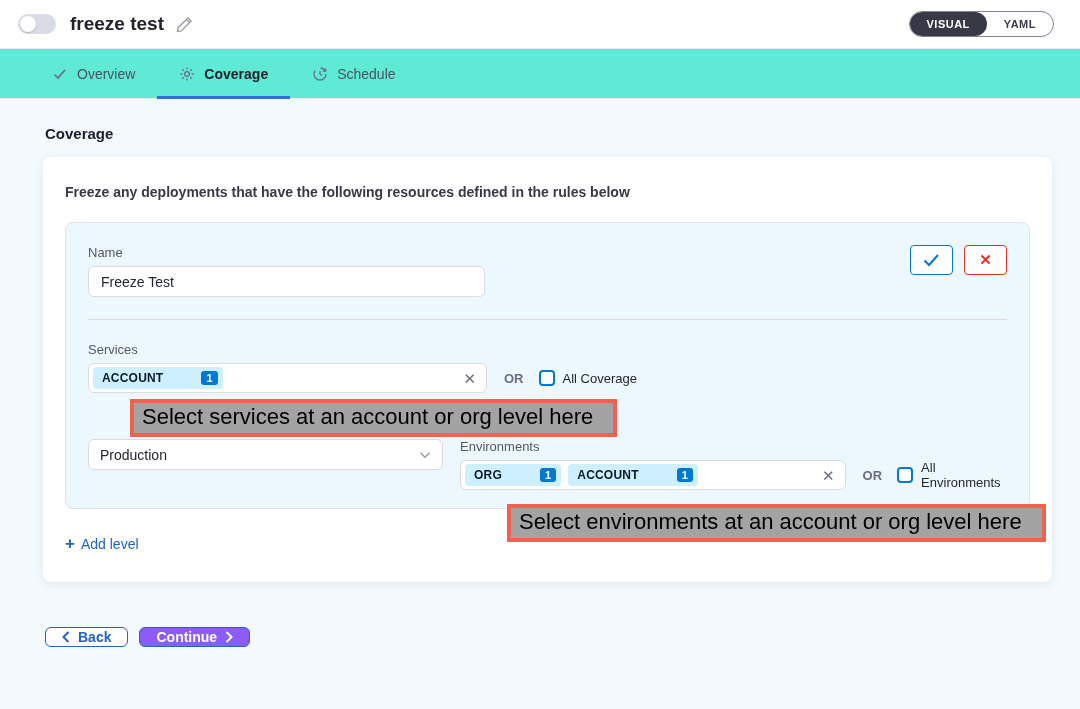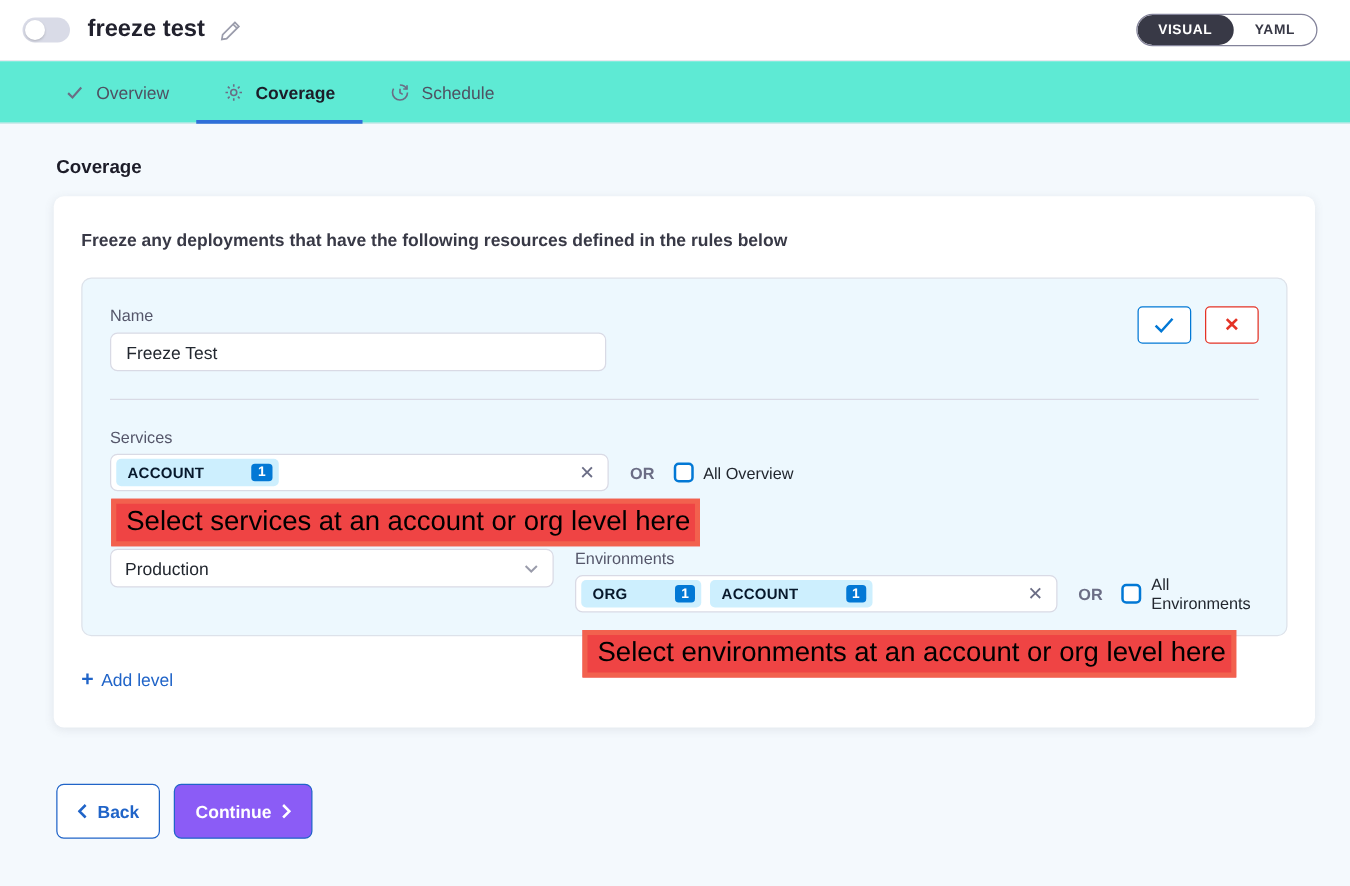--- a/index.html
+++ b/index.html
@@ -82,30 +82,30 @@
   .check-label { font-size:13px; color:#22272f; margin-left:8px; }
   .row2 { display:flex; margin-top:46px; }
   .col-env { width:355px; margin-right:17px; }
   .select {
     width:355px; height:31px; background:#fff; border:1px solid #d9dae5; border-radius:6px;
     display:flex; align-items:center; justify-content:space-between; padding:0 11px; font-size:14px; color:#22272f; cursor:pointer;
   }
   .tagbox.envs { width:400px; }
   
   .annotation {
-    position:absolute; background:#ef4444; border:4px solid #f2614e; color:#000;
-    font-size:22px; padding:1px 4px 3px 8px; white-space:nowrap; z-index:5;
+    position:absolute; background:#a3a3a3; border:4px solid #f2614e; color:#000;
+    font-size:22px; padding:1px 20px 3px 8px; white-space:nowrap; z-index:5;margin-left:41px;
   }
   .annotation.svc { left:23px; top:176px; }
   .annotation.env { left:400px; top:281px; }
   
   .add-rule { display:flex; align-items:center; gap:6px; margin-top:26px; color:#2064c8; font-size:14px; cursor:pointer; width:fit-content; }
   .add-rule .plus { font-size:17px; font-weight:bold; line-height:1; }
   .footer { display:flex; gap:11px; margin:45px 0 0 45px; }
-  .btn { height:44px; border-radius:6px; display:flex; align-items:center; gap:8px; font-size:14px; font-weight:bold; padding:0 16px; cursor:pointer; }
+  .btn { height:20px; border-radius:6px; display:flex; align-items:center; gap:8px; font-size:14px; font-weight:bold; padding:0 16px; cursor:pointer; }
   .btn.secondary { background:#fff; border:1px solid #2064c8; color:#2064c8; }
   .btn.primary { background:#8b5cf6; border:1px solid #2064c8; color:#fff; }
   .chev { display:flex; align-items:center; }
 </style>
 </head>
 <body>
 
 <div class="header">
   <div class="toggle">
       <div class="knob"></div>
@@ -186,21 +186,21 @@
         <div class="tagrow">
           <div class="tagbox">
             <span class="tag">
               <span>ACCOUNT</span>
               <span class="badge">1</span>
             </span>
             <span class="clear-x">✕</span>
           </div>
           <span class="or">OR</span>
           <span class="checkbox"></span>
-          <span class="check-label">All Overview</span>
+          <span class="check-label">All Coverage</span>
         </div>
       </div>
 
       <div class="row2">
         <div class="col-env">
           <div class="select">
             <span>Production</span>
             <svg width="12" height="8" viewBox="0 0 12 8" fill="none" stroke="#9a9cab" stroke-width="1.6">
                 <path d="M1.5 1.8L6 6.2l4.5-4.4"></path>
               </svg>

